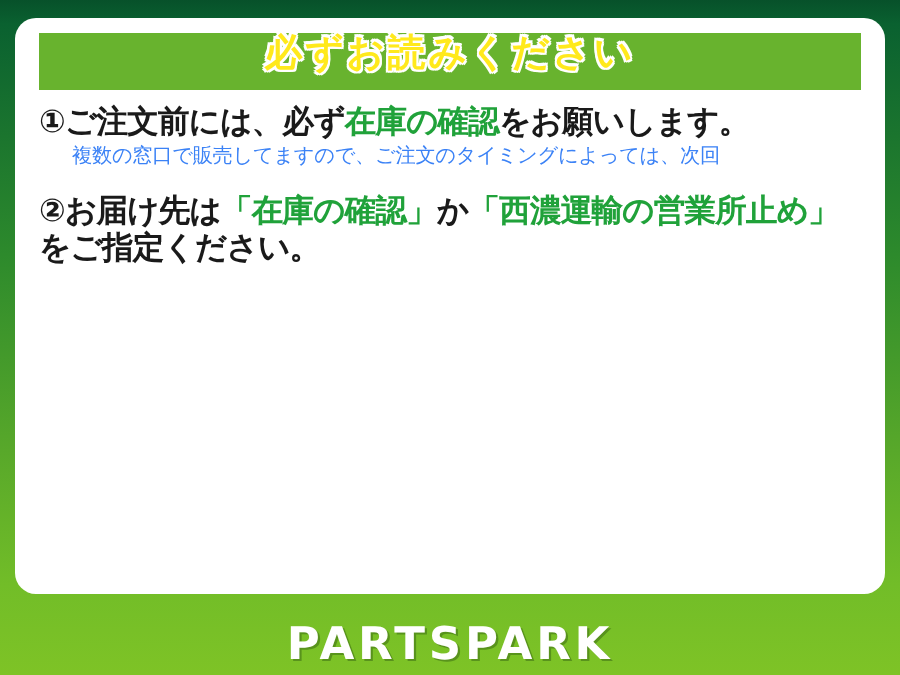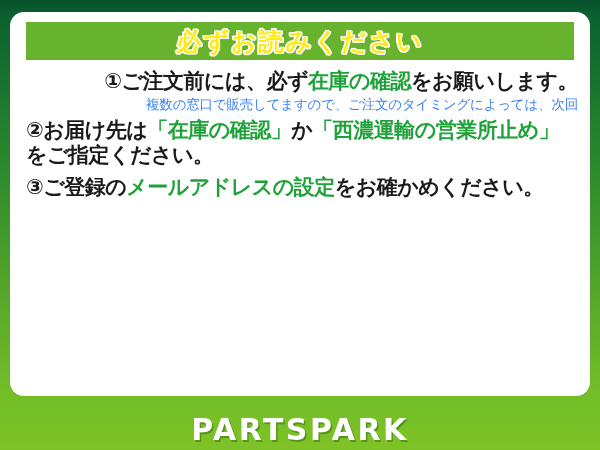--- a/index.html
+++ b/index.html
@@ -21,21 +21,21 @@
   
   #card{
     position:absolute;left:10px;top:12px;width:580px;height:384px;
     background:#ffffff;border-radius:14px;
     box-sizing:border-box;
   }
   
   #headerbar{
     position:absolute;left:16px;top:10px;width:548px;height:38px;
     background:#68b32e;
-    display:flex;align-items:center;justify-content:center;
+    display:flex;align-items:flex-start;justify-content:center;
   }
   #headertext{
     font-size:25px;font-weight:bold;color:#ffe91c;
     letter-spacing:2px;line-height:1;
     text-shadow:
       -1.4px -1.4px 0 #ffffff, 1.4px -1.4px 0 #ffffff,
       -1.4px  1.4px 0 #ffffff, 1.4px  1.4px 0 #ffffff,
       -1.4px 0 0 #ffffff, 1.4px 0 0 #ffffff,
        0 -1.4px 0 #ffffff, 0 1.4px 0 #ffffff;
     white-space:nowrap;
@@ -51,21 +51,21 @@
     white-space:nowrap;
   }
   .item-head.wrap{white-space:normal;}
   .hl{color:#20a23a;}
   .item-body{
     font-size:13.5px;color:#3b82f6;line-height:19px;
     padding-left:22px;letter-spacing:-0.2px;margin-top:1px;
     white-space:nowrap;
   }
   .item-body .ln{display:block;}
-  #item-1{margin-bottom:4px;text-align:right;}
+  #item-1{margin-bottom:14px;}
   #item-2{margin-bottom:6px;}
   #item-2 .item-head{line-height:25px;}
   #item-3 .item-head{margin-top:2px;}
   
   #footer{
     position:absolute;left:0;top:396px;width:600px;height:68px;
     display:flex;align-items:center;justify-content:center;
   }
   #brand{
     font-size:30px;font-weight:bold;color:#ffffff;
@@ -96,23 +96,20 @@
         </div>
       </div>
 
       <div class="item" id="item-2">
         <div class="item-head wrap">
           <span>②</span><span>お届け先は</span><span class="hl">「在庫の確認」</span><span>か</span><span class="hl">「西濃運輸の営業所止め」</span><span>をご指定ください。</span>
         </div>
       </div>
 
       <div class="item" id="item-3">
-        <div class="item-head">
-          <span>③</span><span>ご登録の</span><span class="hl">メールアドレスの設定</span><span>をお確かめください。</span>
-        </div>
       </div>
 
     </div>
   </div>
 
   <div id="footer">
     <span id="brand">PARTSPARK</span>
   </div>
 
 </div>

